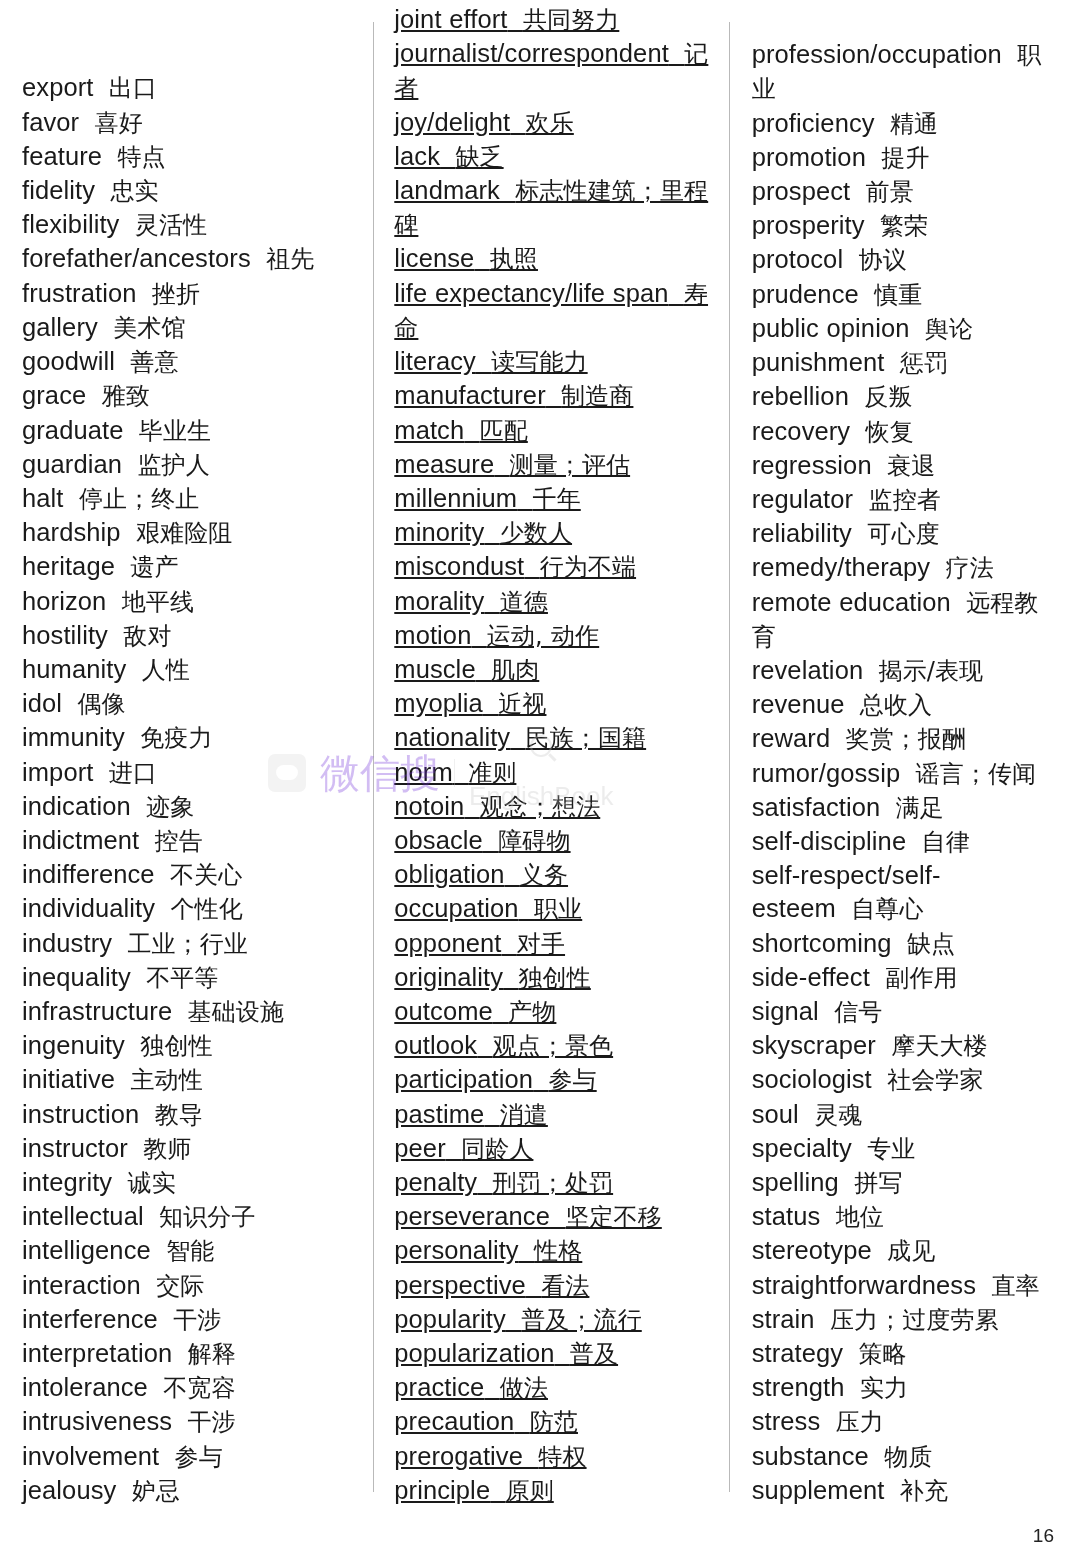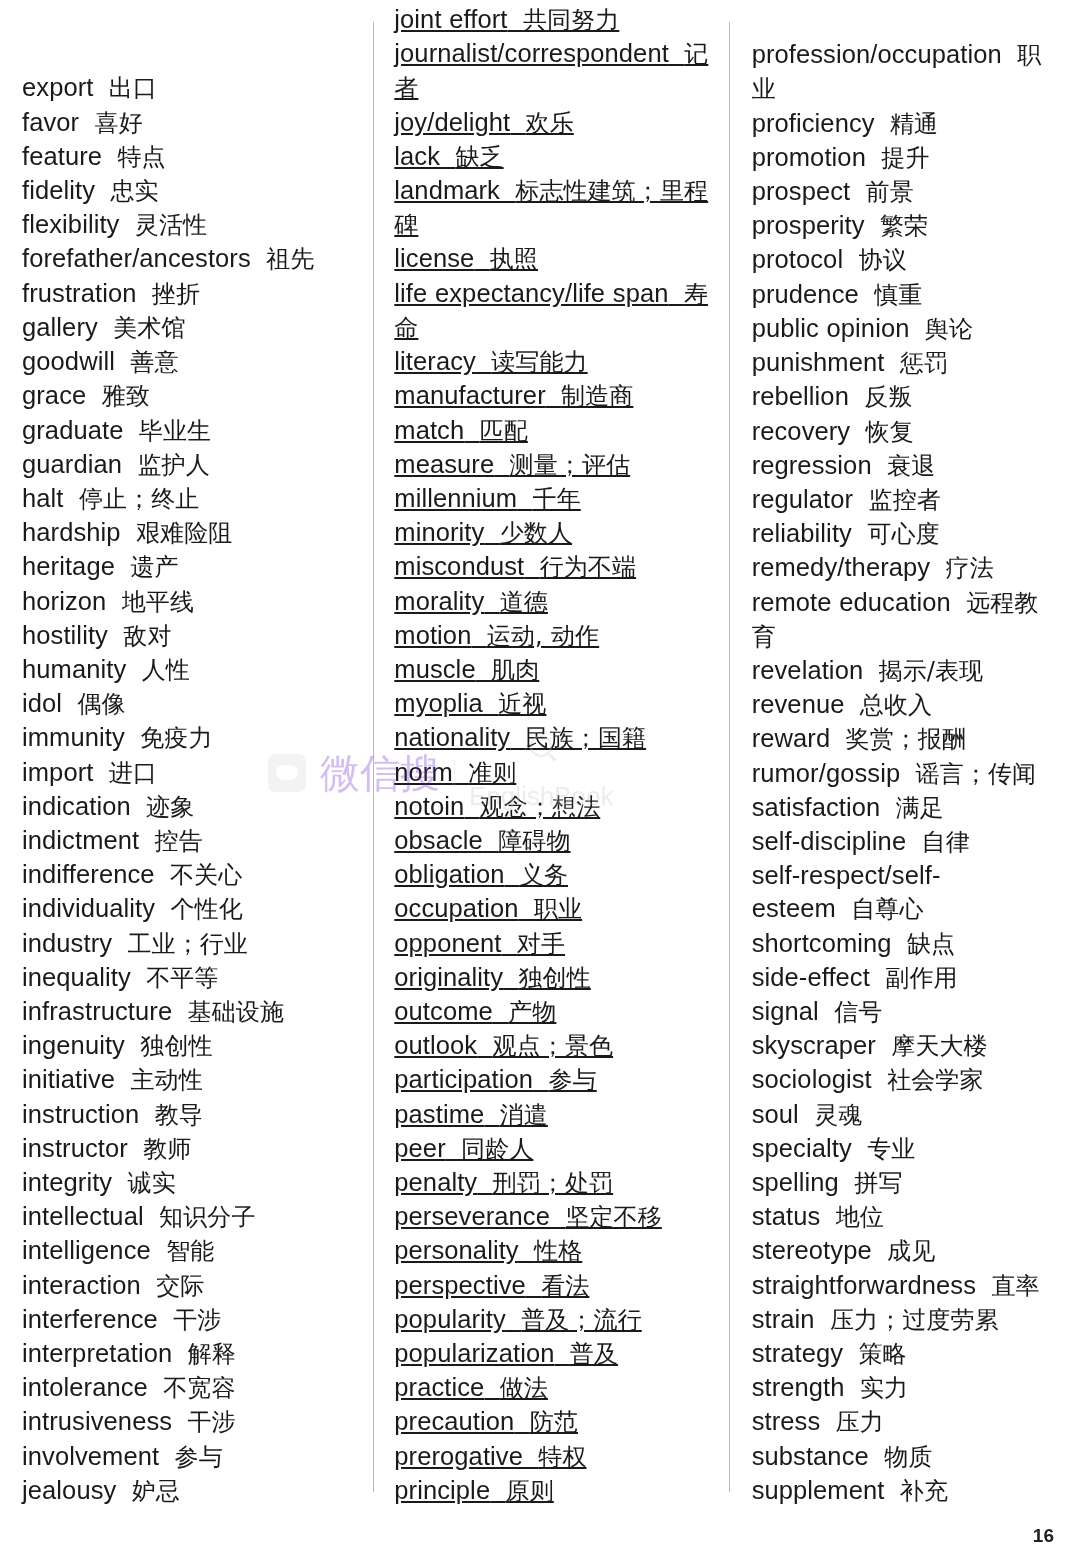--- a/index.html
+++ b/index.html
@@ -51,21 +51,20 @@
   .entry .cn {
     font-family: "DejaVu Sans", "Liberation Sans", sans-serif;
     font-size: 24px;
   }
   .pagenum {
     position: absolute;
     right: 26px;
     bottom: 12px;
     font-size: 19px;
     color: #222;
-    font-weight: bold;
   }
   .watermark {
     position: absolute;
     left: 268px;
     top: 752px;
     width: 500px;
     height: 42px;
     display: flex;
     align-items: center;
     gap: 14px;

